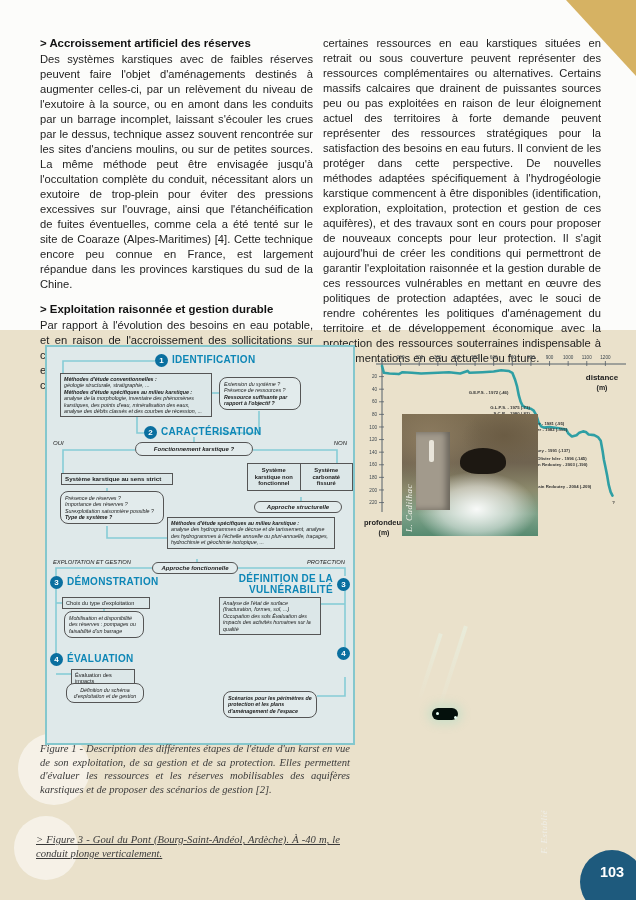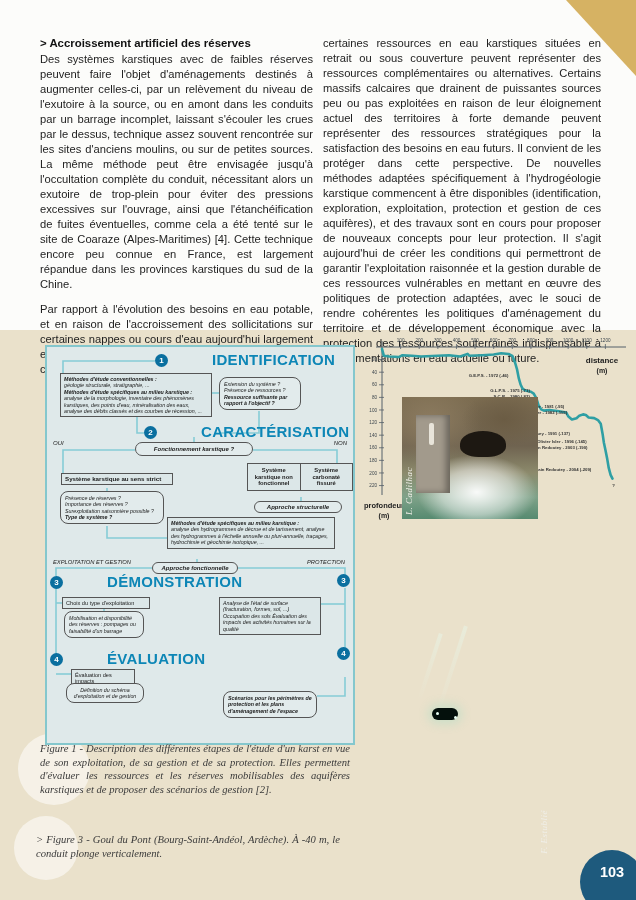--- a/index.html
+++ b/index.html
@@ -22,32 +22,32 @@
   .fbox{background:#dce7e8;border:1px solid #555;padding:2px 3px;font-size:5.3px;line-height:6.4px;color:#1a1a1a;}
   .frnd{background:#e2ebec;border:1px solid #555;border-radius:8px;padding:2.5px 4px;
         font-size:5.3px;line-height:6.6px;font-style:italic;color:#1a1a1a;}
   .foval{background:#e2ebec;border:1px solid #555;border-radius:12px;display:flex;align-items:center;
          justify-content:center;font-size:6px;font-weight:bold;font-style:italic;text-align:center;}
   .bi{font-weight:bold;font-style:italic;}
   .it{font-style:italic;}
   .steprow{position:absolute;display:flex;align-items:center;gap:4px;}
   .numc{width:13px;height:13px;border-radius:50%;background:#0a6f9f;color:#fff;font-size:8px;
         font-weight:bold;display:flex;align-items:center;justify-content:center;flex:0 0 auto;}
-  .steptitle{color:#0d86b6;font-weight:bold;font-size:15px;letter-spacing:.3px;line-height:10.5px;margin-left:40px;}
+  .steptitle{color:#0d86b6;font-weight:bold;font-size:10px;letter-spacing:.3px;line-height:10.5px;}
   .small-label{position:absolute;font-size:6px;font-style:italic;color:#222;}
   .pairbox{display:flex;background:#dce7e8;border:1px solid #555;}
   .pairbox div{flex:1;padding:3px 2px;font-size:5.8px;line-height:6.6px;font-weight:bold;text-align:center;}
   .pairbox div + div{border-left:1px solid #555;}
   
   .caption{position:absolute;font-family:"Liberation Serif",serif;font-style:italic;
            font-size:10.6px;line-height:13.6px;color:#3a3a3a;text-align:justify;}
   .caption .roman{font-style:normal;}
   .deco-circle{position:absolute;border-radius:50%;background:rgba(255,255,255,.55);}
   
-  .chart-wrap{position:absolute;left:358px;top:333px;width:276px;height:196px;}
+  .chart-wrap{position:absolute;left:358px;top:350px;width:276px;height:196px;}
   .inset-photo{position:absolute;left:44px;top:64px;width:136px;height:122px;overflow:hidden;
     background:
       radial-gradient(60px 40px at 75% 18%, #6b5c44 0%, rgba(0,0,0,0) 70%),
       radial-gradient(70px 55px at 20% 20%, #8d7c60 0%, rgba(0,0,0,0) 75%),
       radial-gradient(80px 50px at 55% 78%, rgba(255,255,255,.95) 0%, rgba(255,255,255,.5) 45%, rgba(255,255,255,0) 75%),
       linear-gradient(180deg,#7c6c50 0%, #6f6350 40%, #8c8a6c 62%, #7fa289 82%, #568a70 100%);}
   .inset-photo .wall{position:absolute;left:14px;top:18px;width:34px;height:78px;background:#a29a8c;
       box-shadow:inset -4px 0 6px rgba(0,0,0,.35);}
   .inset-photo .gauge{position:absolute;left:27px;top:26px;width:5px;height:22px;background:#e8e4da;border-radius:2px;}
   .inset-photo .cave{position:absolute;left:58px;top:34px;width:46px;height:26px;background:#1d1812;
@@ -75,20 +75,21 @@
 </head>
 <body>
 
 <div class="page">
   <div class="top-white"></div>
   <div class="gold-tri"></div>
 
   <div class="col col-left">
     <h3>&gt; Accroissement artificiel des réserves</h3>
     <p>Des systèmes karstiques avec de faibles réserves peuvent faire l'objet d'aménagements destinés à augmenter celles-ci, par un relèvement du niveau de l'exutoire à la source, ou en amont dans les conduits par un barrage incomplet, laissant s'écouler les crues par le dessus, technique assez souvent rencontrée sur les sites d'anciens moulins, ou sur de petites sources. La même méthode peut être envisagée jusqu'à l'occultation complète du conduit, nécessitant alors un exutoire de trop-plein pour éviter des pressions excessives sur l'ouvrage, ainsi que l'étanchéification de fuites éventuelles, comme cela a été tenté sur le site de Coaraze (Alpes-Maritimes) [4]. Cette technique encore peu connue en France, est largement répandue dans les provinces karstiques du sud de la Chine.</p>
+    <h3>&gt; Exploitation raisonnée et gestion durable</h3>
     <p>Par rapport à l'évolution des besoins en eau potable, et en raison de l'accroissement des sollicitations sur certaines nappes ou cours d'eau aujourd'hui largement exploités et parfois dégradés du fait des pressions croissantes,</p>
   </div>
   <div class="col col-right">
     <p>certaines ressources en eau karstiques situées en retrait ou sous couverture peuvent représenter des ressources complémentaires ou alternatives. Certains massifs calcaires que drainent de puissantes sources peu ou pas exploitées en raison de leur éloignement actuel des territoires à forte demande peuvent représenter des ressources stratégiques pour la satisfaction des besoins en eau futurs. Il convient de les protéger dans cette perspective. De nouvelles méthodes adaptées spécifiquement à l'hydrogéologie karstique commencent à être disponibles (identification, exploration, exploitation, protection et gestion de ces aquifères), et des travaux sont en cours pour proposer de nouveaux concepts pour leur protection. Il s'agit aujourd'hui de créer les conditions qui permettront de garantir l'exploitation raisonnée et la gestion durable de ces ressources vulnérables en mettant en œuvre des politiques de protection adaptées, avec le souci de rendre cohérentes les politiques d'aménagement du territoire et de développement économique avec la protection des ressources souterraines indispensable à nos alimentations en eau actuelle ou future.</p>
   </div>
 
   <div class="deco-circle" style="left:18px;top:733px;width:72px;height:72px;"></div>
   <div class="deco-circle" style="left:14px;top:816px;width:64px;height:64px;"></div>
 
   <div class="panel">
@@ -170,20 +171,21 @@
     <div class="small-label" style="left:6px;top:212px;font-size:5.8px;">EXPLOITATION ET GESTION</div>
     <div class="small-label" style="right:8px;top:212px;font-size:5.8px;">PROTECTION</div>
 
     <div class="node foval" style="left:105px;top:215px;width:86px;height:12px;">Approche fonctionnelle</div>
 
     <div class="steprow" style="left:3px;top:229px;">
       <span class="numc">3</span>
       <span class="steptitle">DÉMONSTRATION</span>
     </div>
     <div class="steprow" style="right:3px;top:227px;max-width:130px;">
+      <span class="steptitle" style="text-align:right;">DÉFINITION DE LA VULNÉRABILITÉ</span>
       <span class="numc">3</span>
     </div>
 
     <div class="node fbox" style="left:15px;top:250px;width:88px;font-size:5.6px;">Choix du type d'exploitation</div>
 
     <div class="node frnd" style="left:17px;top:264px;width:80px;">Mobilisation et disponibilité des réserves : pompages ou faisabilité d'un barrage</div>
 
     <div class="node fbox it" style="left:172px;top:250px;width:102px;">Analyse de l'état de surface (fracturation, formes, sol, ...) Occupation des sols Évaluation des impacts des activités humaines sur la qualité</div>
 
     <div class="steprow" style="left:3px;top:306px;">
@@ -278,18 +280,18 @@
 
   <div class="fig3">
     <div class="ray" style="left:70px;top:20px;"></div>
     <div class="ray" style="left:92px;top:12px;height:90px;"></div>
     <div class="diver"></div>
     <div class="lamp" style="left:78px;top:100px;"></div>
     <div class="lamp" style="left:96px;top:104px;"></div>
     <div class="credit-v" style="right:6px;bottom:8px;">F. Estublié</div>
   </div>
 
-  <div class="caption" style="left:36px;top:833px;width:304px;">&gt; Figure 3 - Goul du Pont (Bourg-Saint-Andéol, Ardèche). À -40 m, le conduit plonge verticalement.</div>
+  <div class="caption" style="left:36px;top:833px;width:304px;text-decoration:underline;">&gt; Figure 3 - Goul du Pont (Bourg-Saint-Andéol, Ardèche). À -40 m, le conduit plonge verticalement.</div>
 
   <div class="pagenum">
     <span>103</span>
   </div>
 </div>
 
 </body></html>

